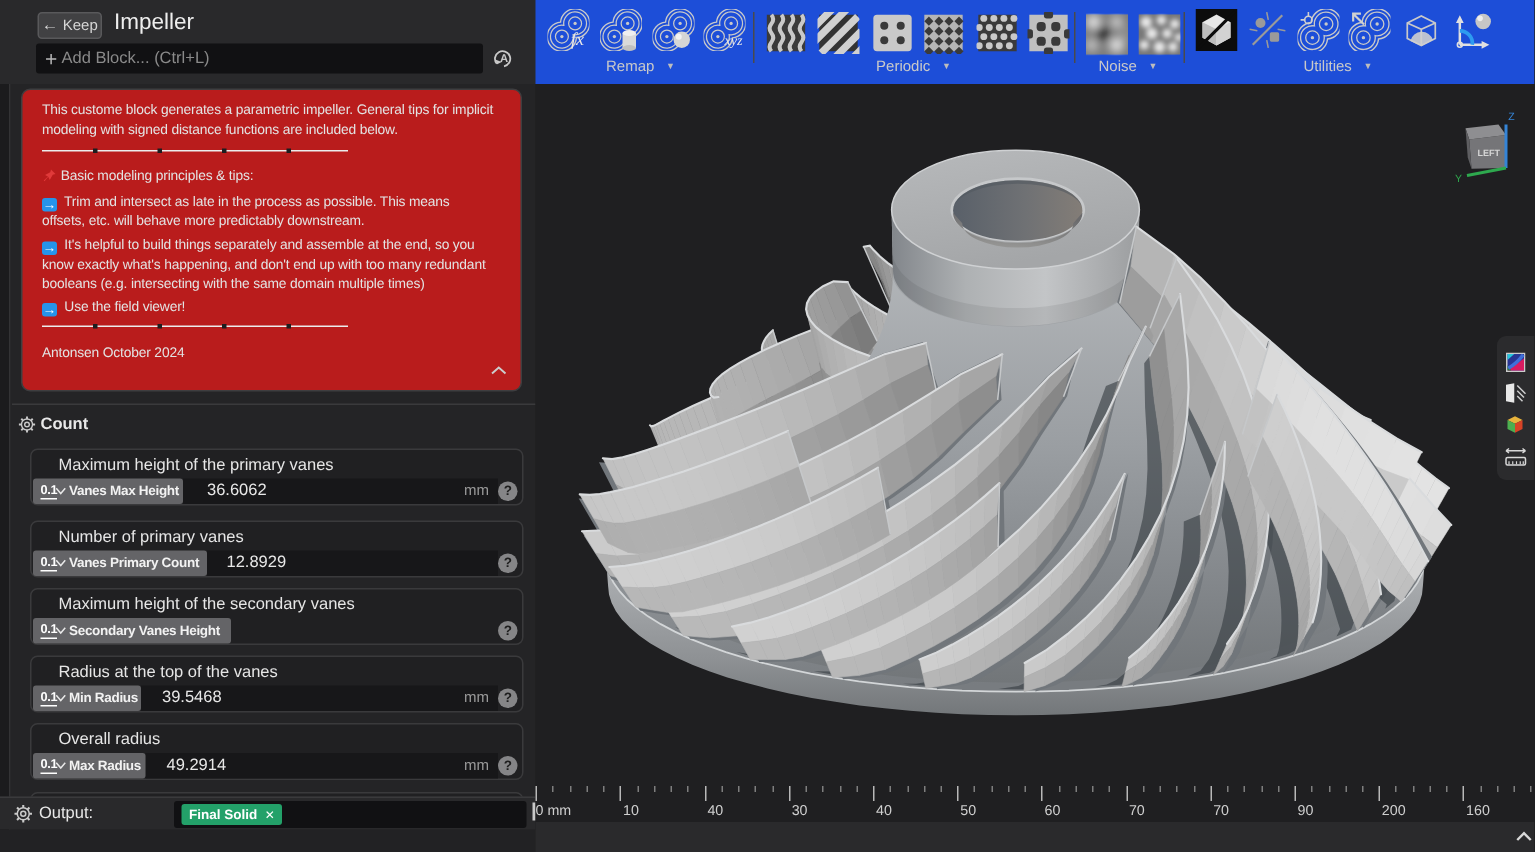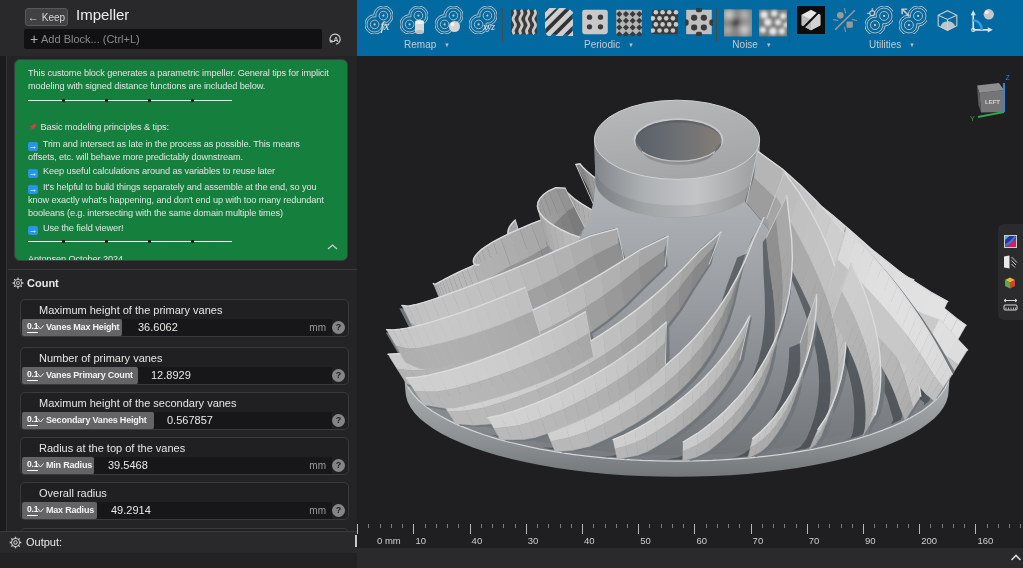--- a/index.html
+++ b/index.html
@@ -14,30 +14,30 @@
   border:1px solid #59595b; border-radius:3px; color:#d6d6d6; font-size:10px;
   display:flex; align-items:center; justify-content:center; gap:3px; }
 #backbtn .arr { font-size:11px; }
 #title { position:absolute; left:76px; top:6px; color:#eeeeee; font-size:15px; }
 #addblock { position:absolute; left:24px; top:29px; width:298px; height:20px; background:#111113;
   border-radius:2px; color:#8a8a8a; font-size:11px; line-height:20px; padding-left:17px; }
 #addblock .plus { position:absolute; left:6px; top:0px; font-size:14px; color:#b5b5b5; }
 #refreshA { position:absolute; left:328px; top:31px; width:16px; height:16px; }
 
 
-#toolbar { position:absolute; left:357px; top:0; width:666px; height:56px; background:#0369a1; }
+#toolbar { position:absolute; left:357px; top:0; width:666px; height:56px; background:#1d4ed8; }
 .tlabel { position:absolute; bottom:3px; width:100%; text-align:center; color:#c9c9c9; font-size:10px; }
 .tlabel .dd { font-size:6px; position:relative; top:-1.5px; margin-left:5px; color:#bdbdbd;}
 .ticon { position:absolute; top:7px; width:28px; height:28px; }
 .tsep { position:absolute; top:8px; width:1px; height:34px; background:#4a4a4a; }
 
 
 #lpanel { position:absolute; left:0; top:56px; width:357px; height:512px; background:#242426; }
 #gutter { position:absolute; left:0; top:0; width:7px; height:512px; background:#1b1b1d; border-right:1px solid #333335; }
-#descbox { position:absolute; left:14px; top:3px; width:334px; height:202px; background:#15803d;
+#descbox { position:absolute; left:14px; top:3px; width:334px; height:202px; background:#b91c1c;
   border:1px solid #3e3e40; border-radius:6px; color:#e3e3e3; font-size:9.2px;
   letter-spacing:-0.1px; overflow:hidden; }
 #descbox .inner { position:absolute; left:13px; top:7px; width:312px; line-height:13px; }
 .sepline { position:relative; height:1px; margin-top:7px; }
 .sepline span { position:absolute; top:0; left:0; width:204px; border-top:1px solid #ececec; }
 .sepline i { position:absolute; top:-1px; width:3px; height:3px; background:#1d1d1f; }
 .bullet-arrow { display:inline-block; width:10px; height:9.5px; background:#2694ea; border-radius:2px;
   color:#fff; font-size:9px; line-height:9px; text-align:center; vertical-align:-1.5px; font-style:normal; }
 #desc-collapse { position:absolute; right:9px; bottom:8px; }
 #inputs-sep { position:absolute; left:8px; top:213px; width:349px; height:1px; background:#3a3a3c; }
@@ -346,25 +346,24 @@
     <div id="descbox">
       <div class="inner">
         <div>This custome block generates a parametric impeller. General tips for implicit<br>modeling with signed distance functions are included below.</div>
         <div class="sepline">
             <span></span>
             <i style="left:34px"></i>
             <i style="left:77px"></i>
             <i style="left:120px"></i>
             <i style="left:163px"></i>
           </div>
-        <div style="margin-top:20px"><svg width="10" height="10" viewBox="0 0 12 12" style="vertical-align:-1.5px">
+        <div style="margin-top:10px"><svg width="10" height="10" viewBox="0 0 12 12" style="vertical-align:-1.5px">
               <path d="M7.2 1.2 L10.8 4.8 L8.6 5.4 L6.2 9.6 L5 7 L2 10.5 L1.4 10 L4.8 6.8 L2.4 5.6 L6.6 3.4 Z" fill="#e03a3a"></path>
             </svg> Basic modeling principles &amp; tips:</div>
         <div style="margin-top:4px;line-height:13px"><i class="bullet-arrow">→</i>&nbsp; Trim and intersect as late in the process as possible. This means<br>offsets, etc. will behave more predictably downstream.</div>
-        <div style="margin-top:1px;line-height:13px"><i class="bullet-arrow">→</i>&nbsp; Keep useful calculations around as variables to reuse later</div>
         <div style="margin-top:3px;line-height:13px"><i class="bullet-arrow">→</i>&nbsp; It's helpful to build things separately and assemble at the end, so you<br>know exactly what's happening, and don't end up with too many redundant<br>booleans (e.g. intersecting with the same domain multiple times)</div>
         <div style="margin-top:2px;line-height:13px"><i class="bullet-arrow">→</i>&nbsp; Use the field viewer!</div>
         <div class="sepline" style="margin-top:6px">
             <span></span>
             <i style="left:34px"></i>
             <i style="left:77px"></i>
             <i style="left:120px"></i>
             <i style="left:163px"></i>
           </div>
         <div style="margin-top:11px">Antonsen October 2024</div>
@@ -398,21 +397,20 @@
     <div class="cval" style="left:116px;width:194px;padding-left:13px">12.8929</div>
     <div class="chip" style="width:116px"><span class="sc">0.1</span><svg width="7" height="5" viewBox="0 0 7 5" style="position:absolute;left:15px;top:6px">
               <path d="M0.5 0.5 L3.5 4 L6.5 0.5" fill="none" stroke="#e8e8e8"></path>
             </svg>Vanes Primary Count</div>
     <div class="qm" style="right:2px">?</div>
   </div>
 </div>
       <div class="card" style="top:336px">
   <div class="ctitle">Maximum height of the secondary vanes</div>
   <div class="crow">
-    <div class="cval" style="left:132px;width:178px;padding-left:13px">0.567857</div>
     <div class="chip" style="width:132px"><span class="sc">0.1</span><svg width="7" height="5" viewBox="0 0 7 5" style="position:absolute;left:15px;top:6px">
               <path d="M0.5 0.5 L3.5 4 L6.5 0.5" fill="none" stroke="#e8e8e8"></path>
             </svg>Secondary Vanes Height</div>
     <div class="qm" style="right:2px">?</div>
   </div>
 </div>
       <div class="card" style="top:381px">
   <div class="ctitle">Radius at the top of the vanes</div>
   <div class="crow">
     <div class="cval" style="left:72px;width:238px;padding-left:14px">39.5468<span class="cunit" style="right:6px">mm</span></div>
@@ -433,20 +431,23 @@
   </div>
 </div>
       <div class="card" style="top:472px;height:20px"></div>
     <div id="outrow">
       <svg class="gear" viewBox="0 0 14 14">
           <circle cx="7" cy="7" r="4.3" fill="none" stroke="#c9c9c9" stroke-width="1.1"></circle>
           <circle cx="7" cy="7" r="1.8" fill="none" stroke="#c9c9c9" stroke-width="1.1"></circle>
           <path d="M11.30 7.00L13.30 7.00M10.04 10.04L11.45 11.45M7.00 11.30L7.00 13.30M3.96 10.04L2.55 11.45M2.70 7.00L0.70 7.00M3.96 3.96L2.55 2.55M7.00 2.70L7.00 0.70M10.04 3.96L11.45 2.55" stroke="#c9c9c9" stroke-width="1.5"></path>
         </svg>
       <span class="lab">Output:</span>
+      <div id="outfield">
+          <div id="outchip">Final Solid<span class="x">✕</span></div>
+        </div>
     </div>
     <div id="lpanel-bottom"></div>
     <div style="position:absolute;left:354.5px;top:479px;width:2.5px;height:12px;background:#c8c8c8"></div>
   </div>
 
   <div id="viewport">
     <div id="impeller-wrap"><svg id="impsvg" width="666" height="468" viewBox="0 0 666 468">
           <defs>
 <linearGradient id="gdisc" x1="0.1" y1="0" x2="0.35" y2="1">
  <stop offset="0" stop-color="#9da1a5"></stop>
@@ -1437,21 +1438,21 @@
  <path d="M12 4 L7 6.5 V12.5 L12 10 Z" fill="#d84326"></path>
 </svg>
 <svg style="top:74px" width="15" height="13" viewBox="0 0 15 13">
  <path d="M1 2.5 H14 M1 2.5 L3 1 M1 2.5 L3 4 M14 2.5 L12 1 M14 2.5 L12 4" stroke="#d8d8d8" stroke-width="1"></path>
  <rect x="1" y="7" width="13" height="5" rx="1" fill="none" stroke="#d8d8d8"></rect>
  <path d="M3 9.5 v2 M5.5 9.5 v2 M8 9.5 v2 M10.5 9.5 v2 M12.5 9.5 v2" stroke="#d8d8d8" stroke-width="0.8"></path>
 </svg>
 </div>
     <div id="ruler">
         <div class="tick" style="left:0.2px;height:10px"></div>
-        <div class="tlab" style="left:20px">0 mm</div>
+        <div class="tlab" style="left:0">0 mm</div>
         <div class="tick" style="left:11.4px;height:4px;background:#7e7e7e"></div>
         <div class="tick" style="left:22.7px;height:4px;background:#7e7e7e"></div>
         <div class="tick" style="left:33.9px;height:4px;background:#7e7e7e"></div>
         <div class="tick" style="left:45.2px;height:4px;background:#7e7e7e"></div>
         <div class="tick" style="left:56.4px;height:10px"></div>
         <div class="tlab" style="left:58.4px">10</div>
         <div class="tick" style="left:67.6px;height:4px;background:#7e7e7e"></div>
         <div class="tick" style="left:78.9px;height:4px;background:#7e7e7e"></div>
         <div class="tick" style="left:90.1px;height:4px;background:#7e7e7e"></div>
         <div class="tick" style="left:101.4px;height:4px;background:#7e7e7e"></div>

